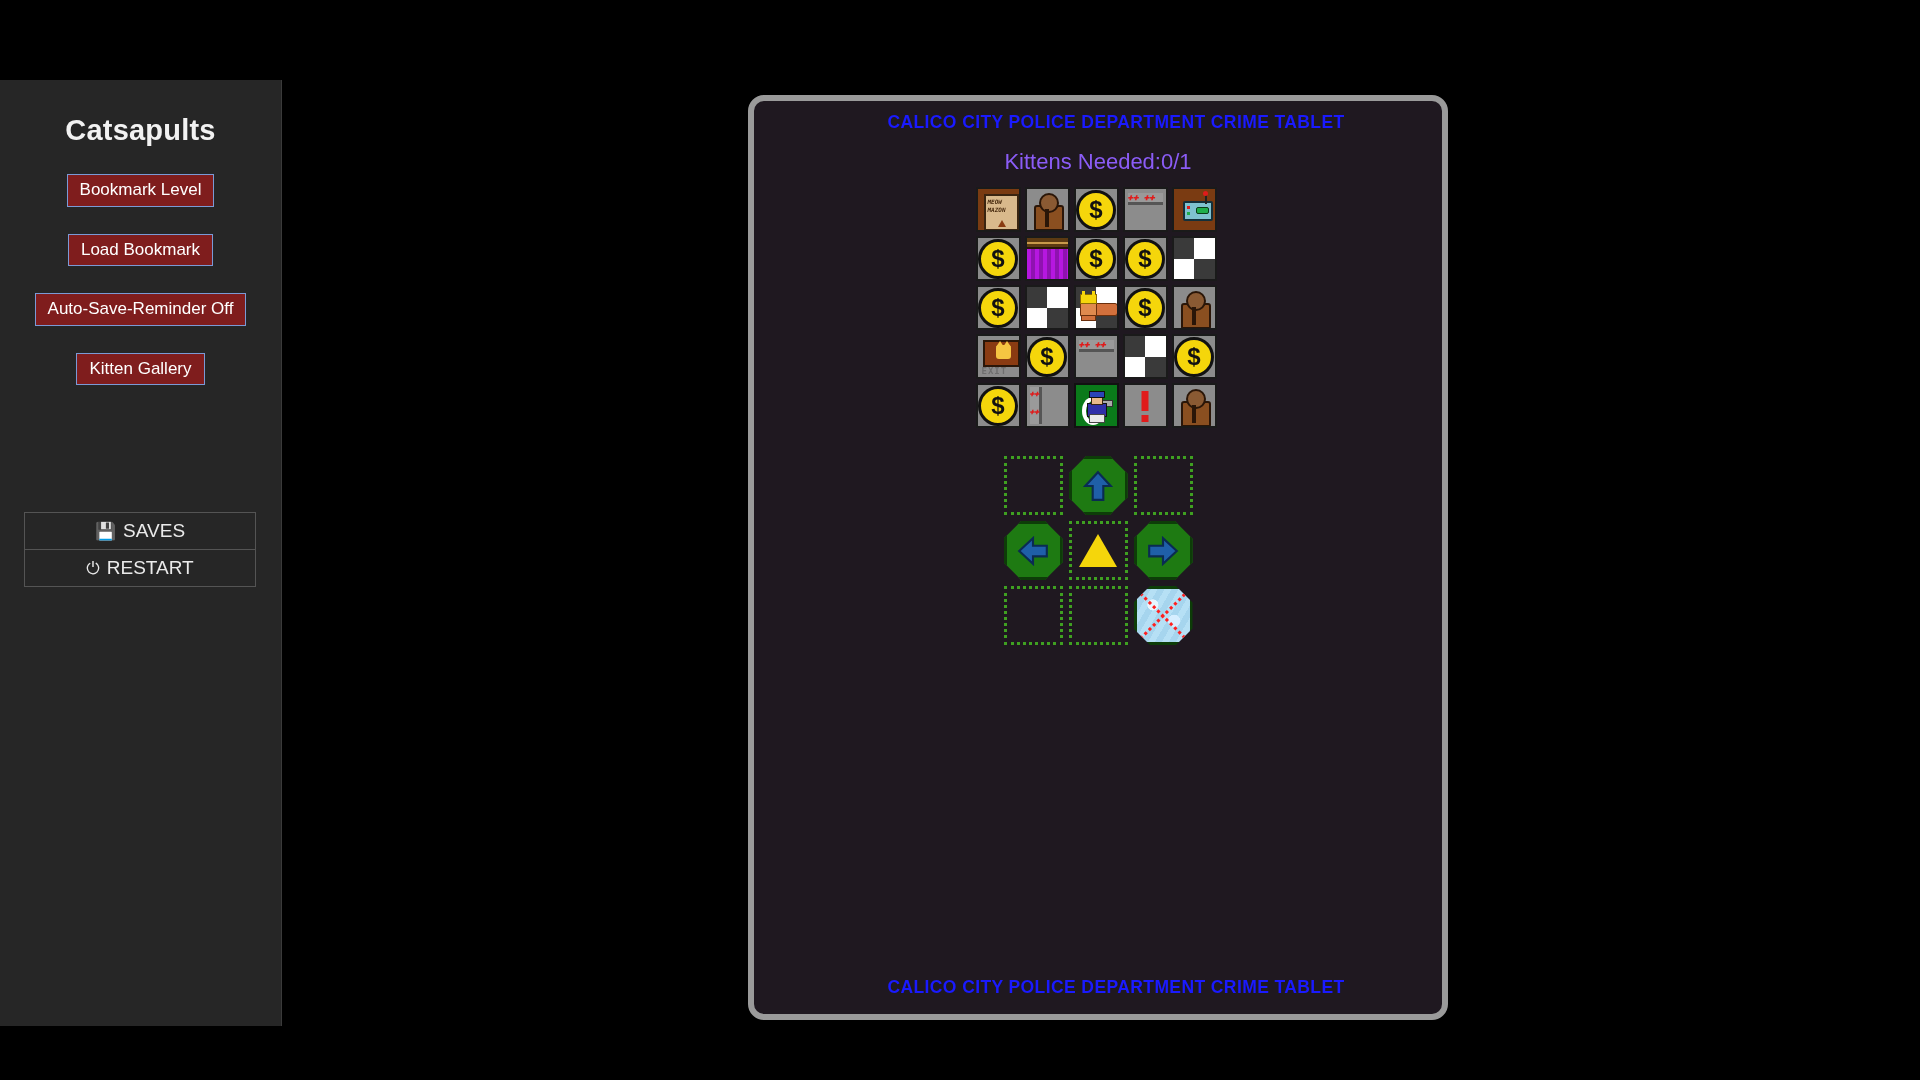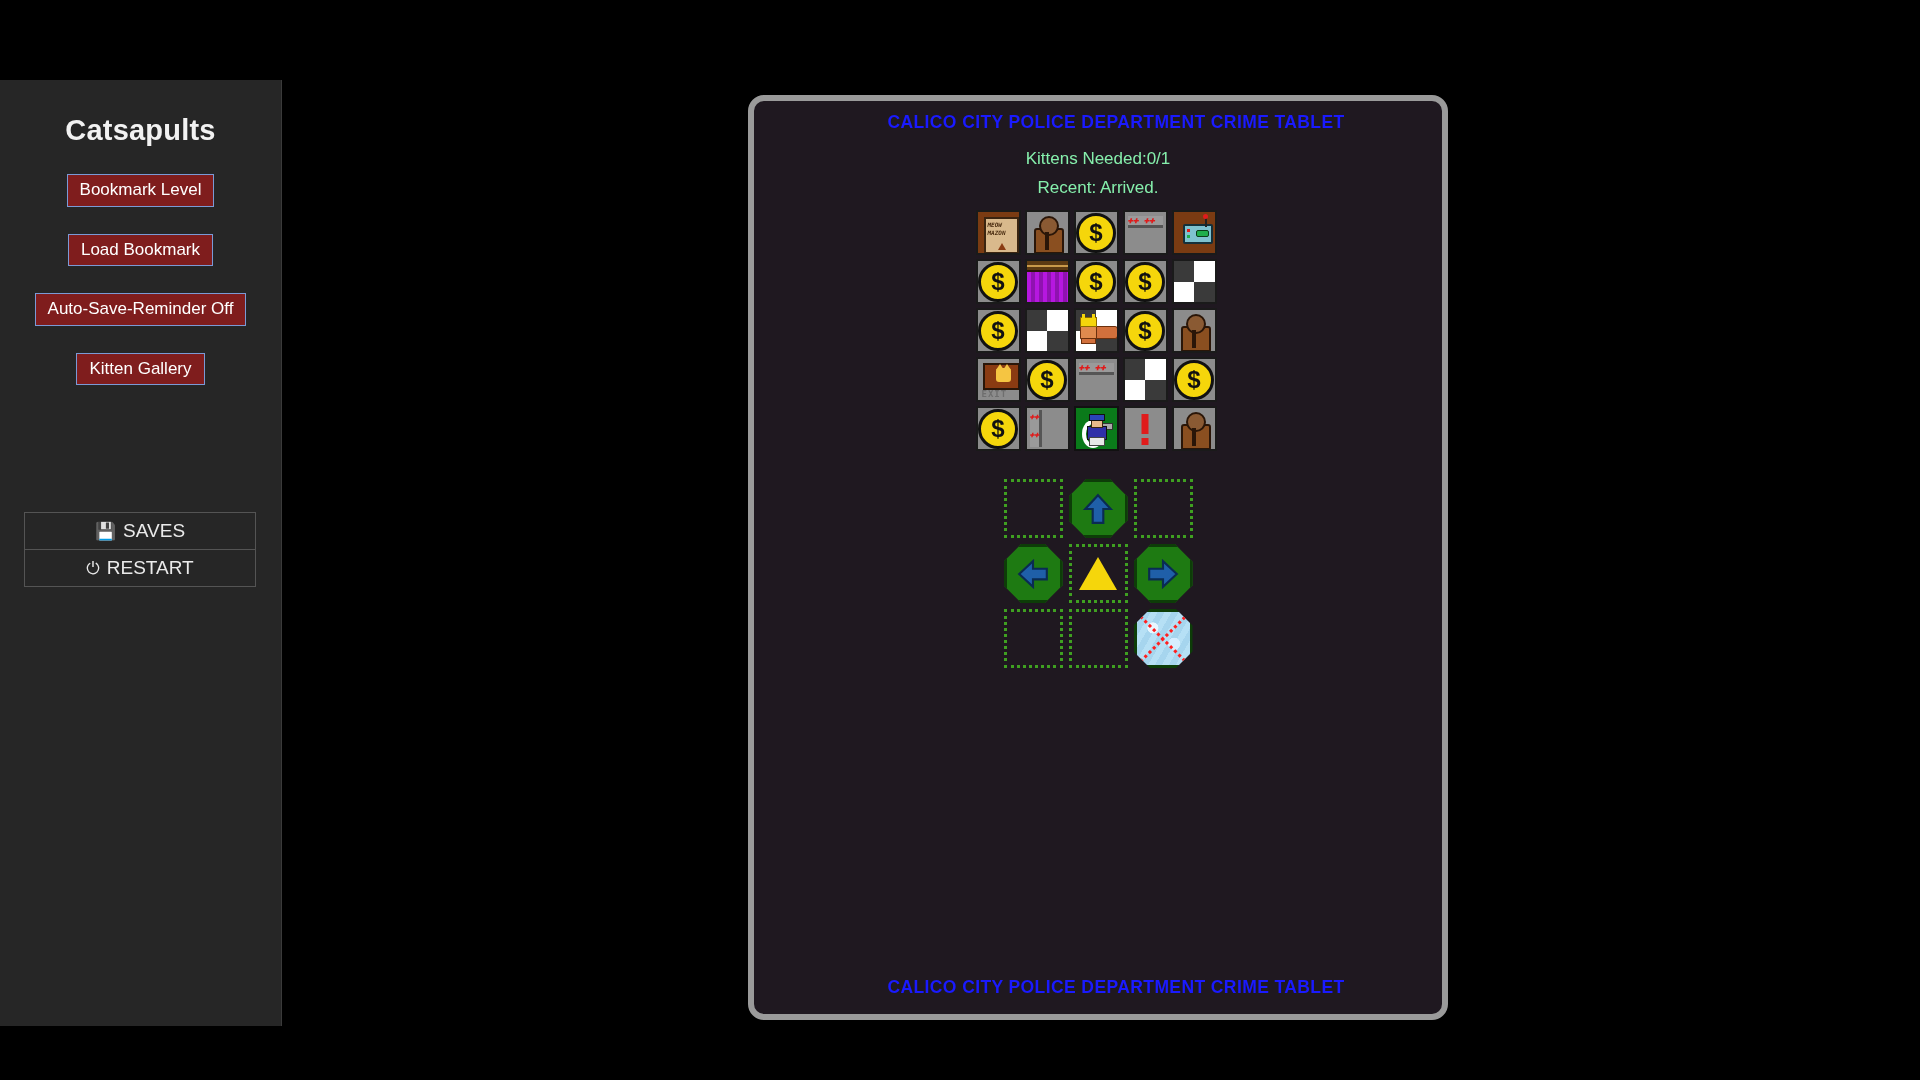--- a/index.html
+++ b/index.html
@@ -80,22 +80,22 @@
   #level-title {
     text-align: center;
     color: #11a011;
     font-size: 45px;
     margin-top: 4px;
     line-height: 1.05;
     font-weight: normal;
   }
   .status-line {
     text-align: center;
-    color: #86efac;
-    font-size: 17px;
+    color: #8b5cf6;
+    font-size: 22px;
     margin-top: 9px;
   }
   #status-kittens { margin-top: 16px; }
 
   
   #grid {
     margin: 12px auto 0 auto;
     width: 245px;
     display: grid;
     grid-template-columns: repeat(5, 45px);
@@ -301,21 +301,20 @@
           <span>RESTART</span>
         </div>
       </div>
   </aside>
 
   <section id="tablet">
     <div class="banner" id="banner-top">CALICO CITY POLICE DEPARTMENT CRIME TABLET</div>
 
 
     <div class="status-line" id="status-kittens">Kittens Needed:0/1</div>
-    <div class="status-line">Recent: Arrived.</div>
 
     <div id="grid">
         <div class="cell t-brown">
           <span class="box">
             <i class="btxt">MEOW</i>
             <i class="btxt" style="top:11px">MAZON</i>
             <i class="arrow"></i>
           </span>
         </div>
         <div class="cell t-grey">

